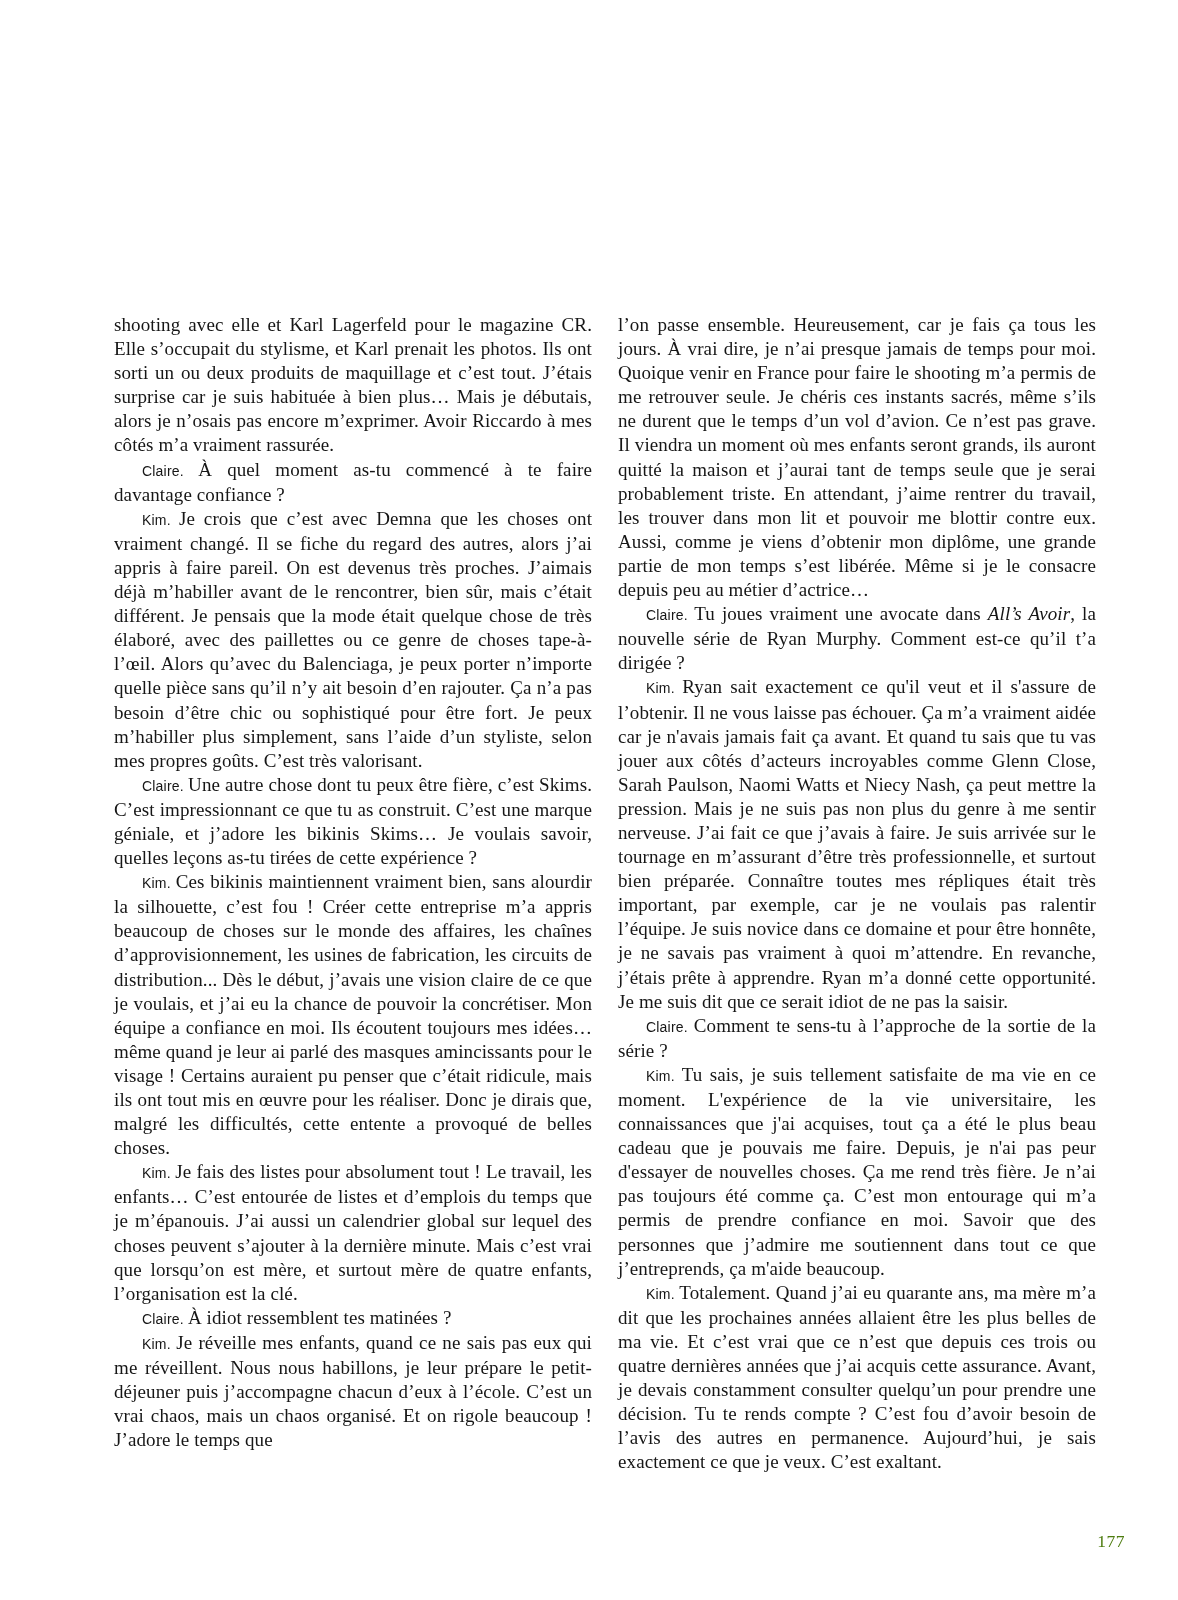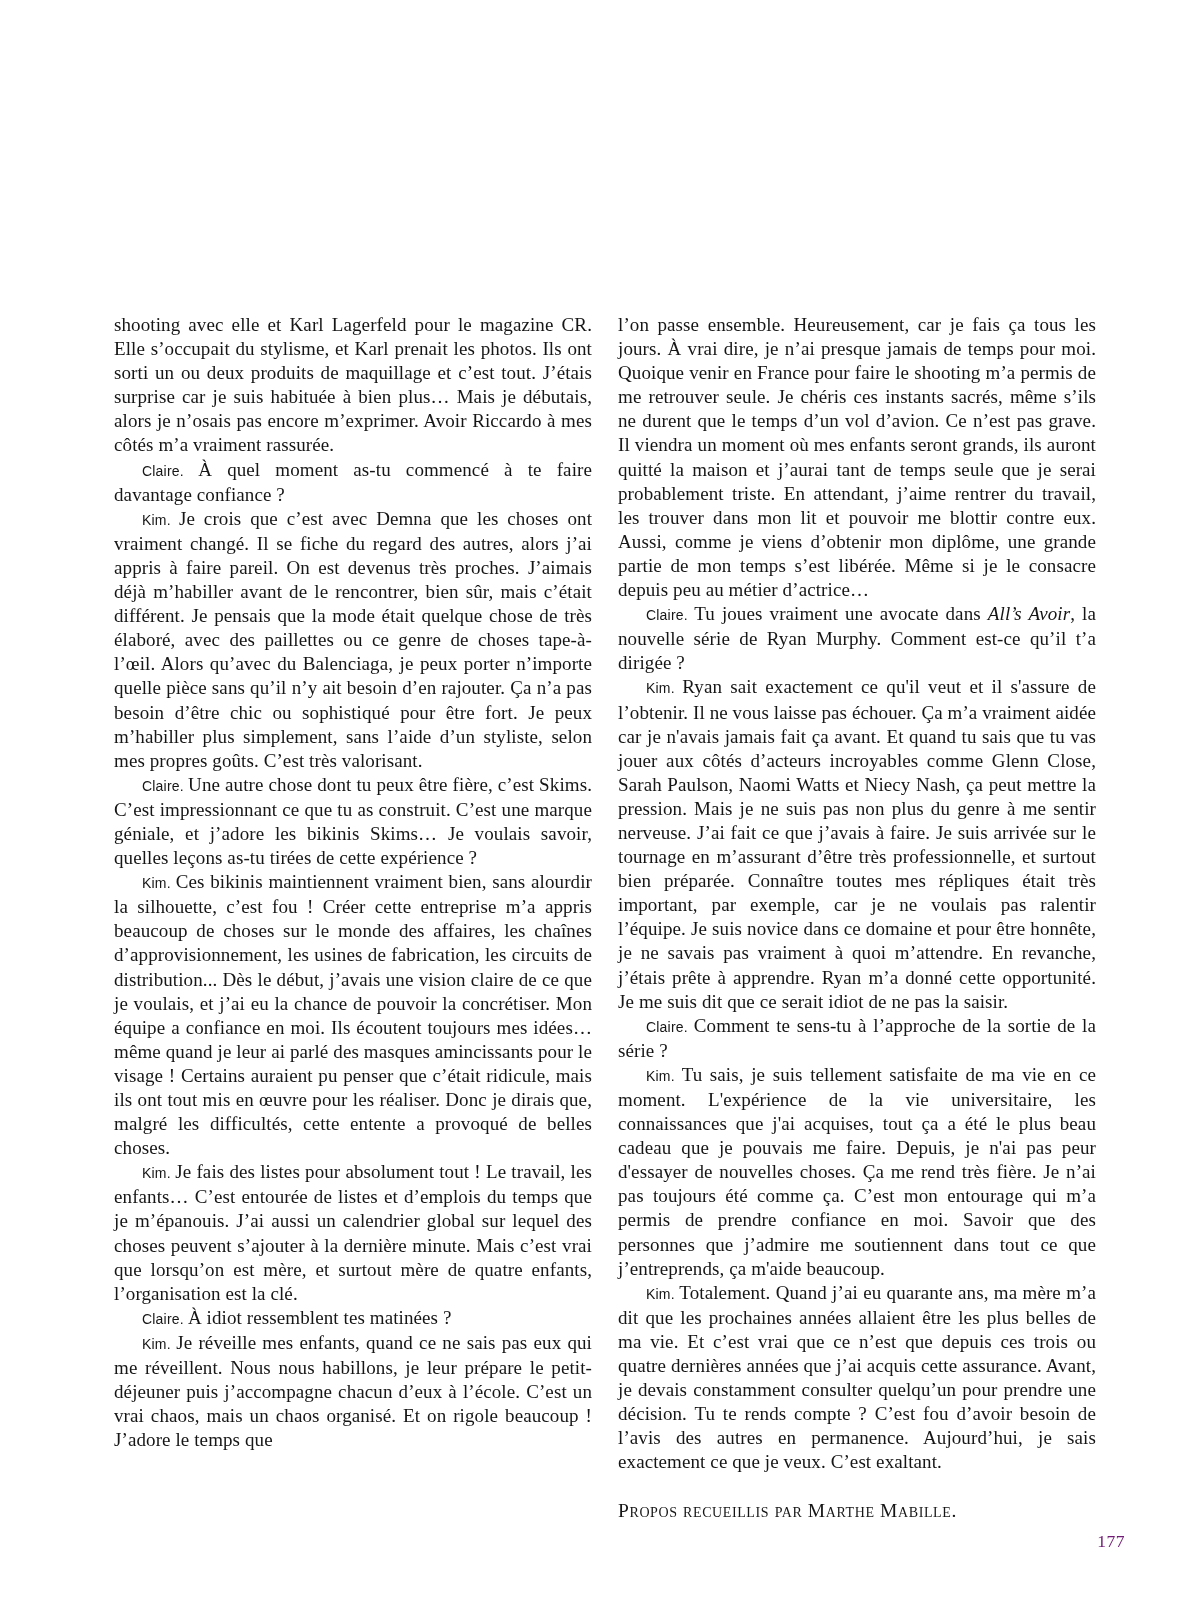--- a/index.html
+++ b/index.html
@@ -56,21 +56,21 @@
     font-size: 19.5px;
     letter-spacing: 0.6px;
     text-align: left;
   }
   .page-number {
     position: absolute;
     right: 53px;
     top: 1531px;
     font-size: 17.5px;
     letter-spacing: 0.5px;
-    color: #701a75;
+    color: #4d7c0f;
   }
 </style>
 </head>
 <body>
 
 <div class="page">
 
   <div class="content">
     <div class="column">
         <p class="para"><span>shooting avec elle et Karl Lagerfeld pour le magazine CR. Elle s’occupait du stylisme, et Karl prenait les photos. Ils ont sorti un ou deux produits de maquillage et c’est tout. J’étais surprise car je suis habituée à bien plus… Mais je débutais, alors je n’osais pas encore m’exprimer. Avoir Riccardo à mes côtés m’a vraiment rassurée.</span></p>
@@ -83,19 +83,18 @@
         <p class="para indent"><span class="speaker">Kim. </span><span>Je réveille mes enfants, quand ce ne sais pas eux qui me réveillent. Nous nous habillons, je leur prépare le petit-déjeuner puis j’accompagne chacun d’eux à l’école. C’est un vrai chaos, mais un chaos organisé. Et on rigole beaucoup ! J’adore le temps que</span></p>
       </div>
     <div class="column">
 
     <p class="para"><span>l’on passe ensemble. Heureusement, car je fais ça tous les jours. À vrai dire, je n’ai presque jamais de temps pour moi. Quoique venir en France pour faire le shooting m’a permis de me retrouver seule. Je chéris ces instants sacrés, même s’ils ne durent que le temps d’un vol d’avion. Ce n’est pas grave. Il viendra un moment où mes enfants seront grands, ils auront quitté la maison et j’aurai tant de temps seule que je serai probablement triste. En attendant, j’aime rentrer du travail, les trouver dans mon lit et pouvoir me blottir contre eux. Aussi, comme je viens d’obtenir mon diplôme, une grande partie de mon temps s’est libérée. Même si je le consacre depuis peu au métier d’actrice…</span></p>
         <p class="para indent"><span class="speaker">Claire. </span><span>Tu joues vraiment une avocate dans </span><em>All’s Avoir</em><span>, la nouvelle série de Ryan Murphy. Comment est-ce qu’il t’a dirigée ?</span></p>
         <p class="para indent"><span class="speaker">Kim. </span><span>Ryan sait exactement ce qu'il veut et il s'assure de l’obtenir. Il ne vous laisse pas échouer. Ça m’a vraiment aidée car je n'avais jamais fait ça avant. Et quand tu sais que tu vas jouer aux côtés d’acteurs incroyables comme Glenn Close, Sarah Paulson, Naomi Watts et Niecy Nash, ça peut mettre la pression. Mais je ne suis pas non plus du genre à me sentir nerveuse. J’ai fait ce que j’avais à faire. Je suis arrivée sur le tournage en m’assurant d’être très professionnelle, et surtout bien préparée. Connaître toutes mes répliques était très important, par exemple, car je ne voulais pas ralentir l’équipe. Je suis novice dans ce domaine et pour être honnête, je ne savais pas vraiment à quoi m’attendre. En revanche, j’étais prête à apprendre. Ryan m’a donné cette opportunité. Je me suis dit que ce serait idiot de ne pas la saisir.</span></p>
         <p class="para indent"><span class="speaker">Claire. </span><span>Comment te sens-tu à l’approche de la sortie de la série ?</span></p>
         <p class="para indent"><span class="speaker">Kim. </span><span>Tu sais, je suis tellement satisfaite de ma vie en ce moment. L'expérience de la vie universitaire, les connaissances que j'ai acquises, tout ça a été le plus beau cadeau que je pouvais me faire. Depuis, je n'ai pas peur d'essayer de nouvelles choses. Ça me rend très fière. Je n’ai pas toujours été comme ça. C’est mon entourage qui m’a permis de prendre confiance en moi. Savoir que des personnes que j’admire me soutiennent dans tout ce que j’entreprends, ça m'aide beaucoup.</span></p>
         <p class="para indent"><span class="speaker">Kim. </span><span>Totalement. Quand j’ai eu quarante ans, ma mère m’a dit que les prochaines années allaient être les plus belles de ma vie. Et c’est vrai que ce n’est que depuis ces trois ou quatre dernières années que j’ai acquis cette assurance. Avant, je devais constamment consulter quelqu’un pour prendre une décision. Tu te rends compte ? C’est fou d’avoir besoin de l’avis des autres en permanence. Aujourd’hui, je sais exactement ce que je veux. C’est exaltant.</span></p>
-        <p class="byline">Propos recueillis par Marthe Mabille.</p>
       </div>
   </div>
 
   <div class="page-number">177</div>
 
 </div>
 
 </body></html>

